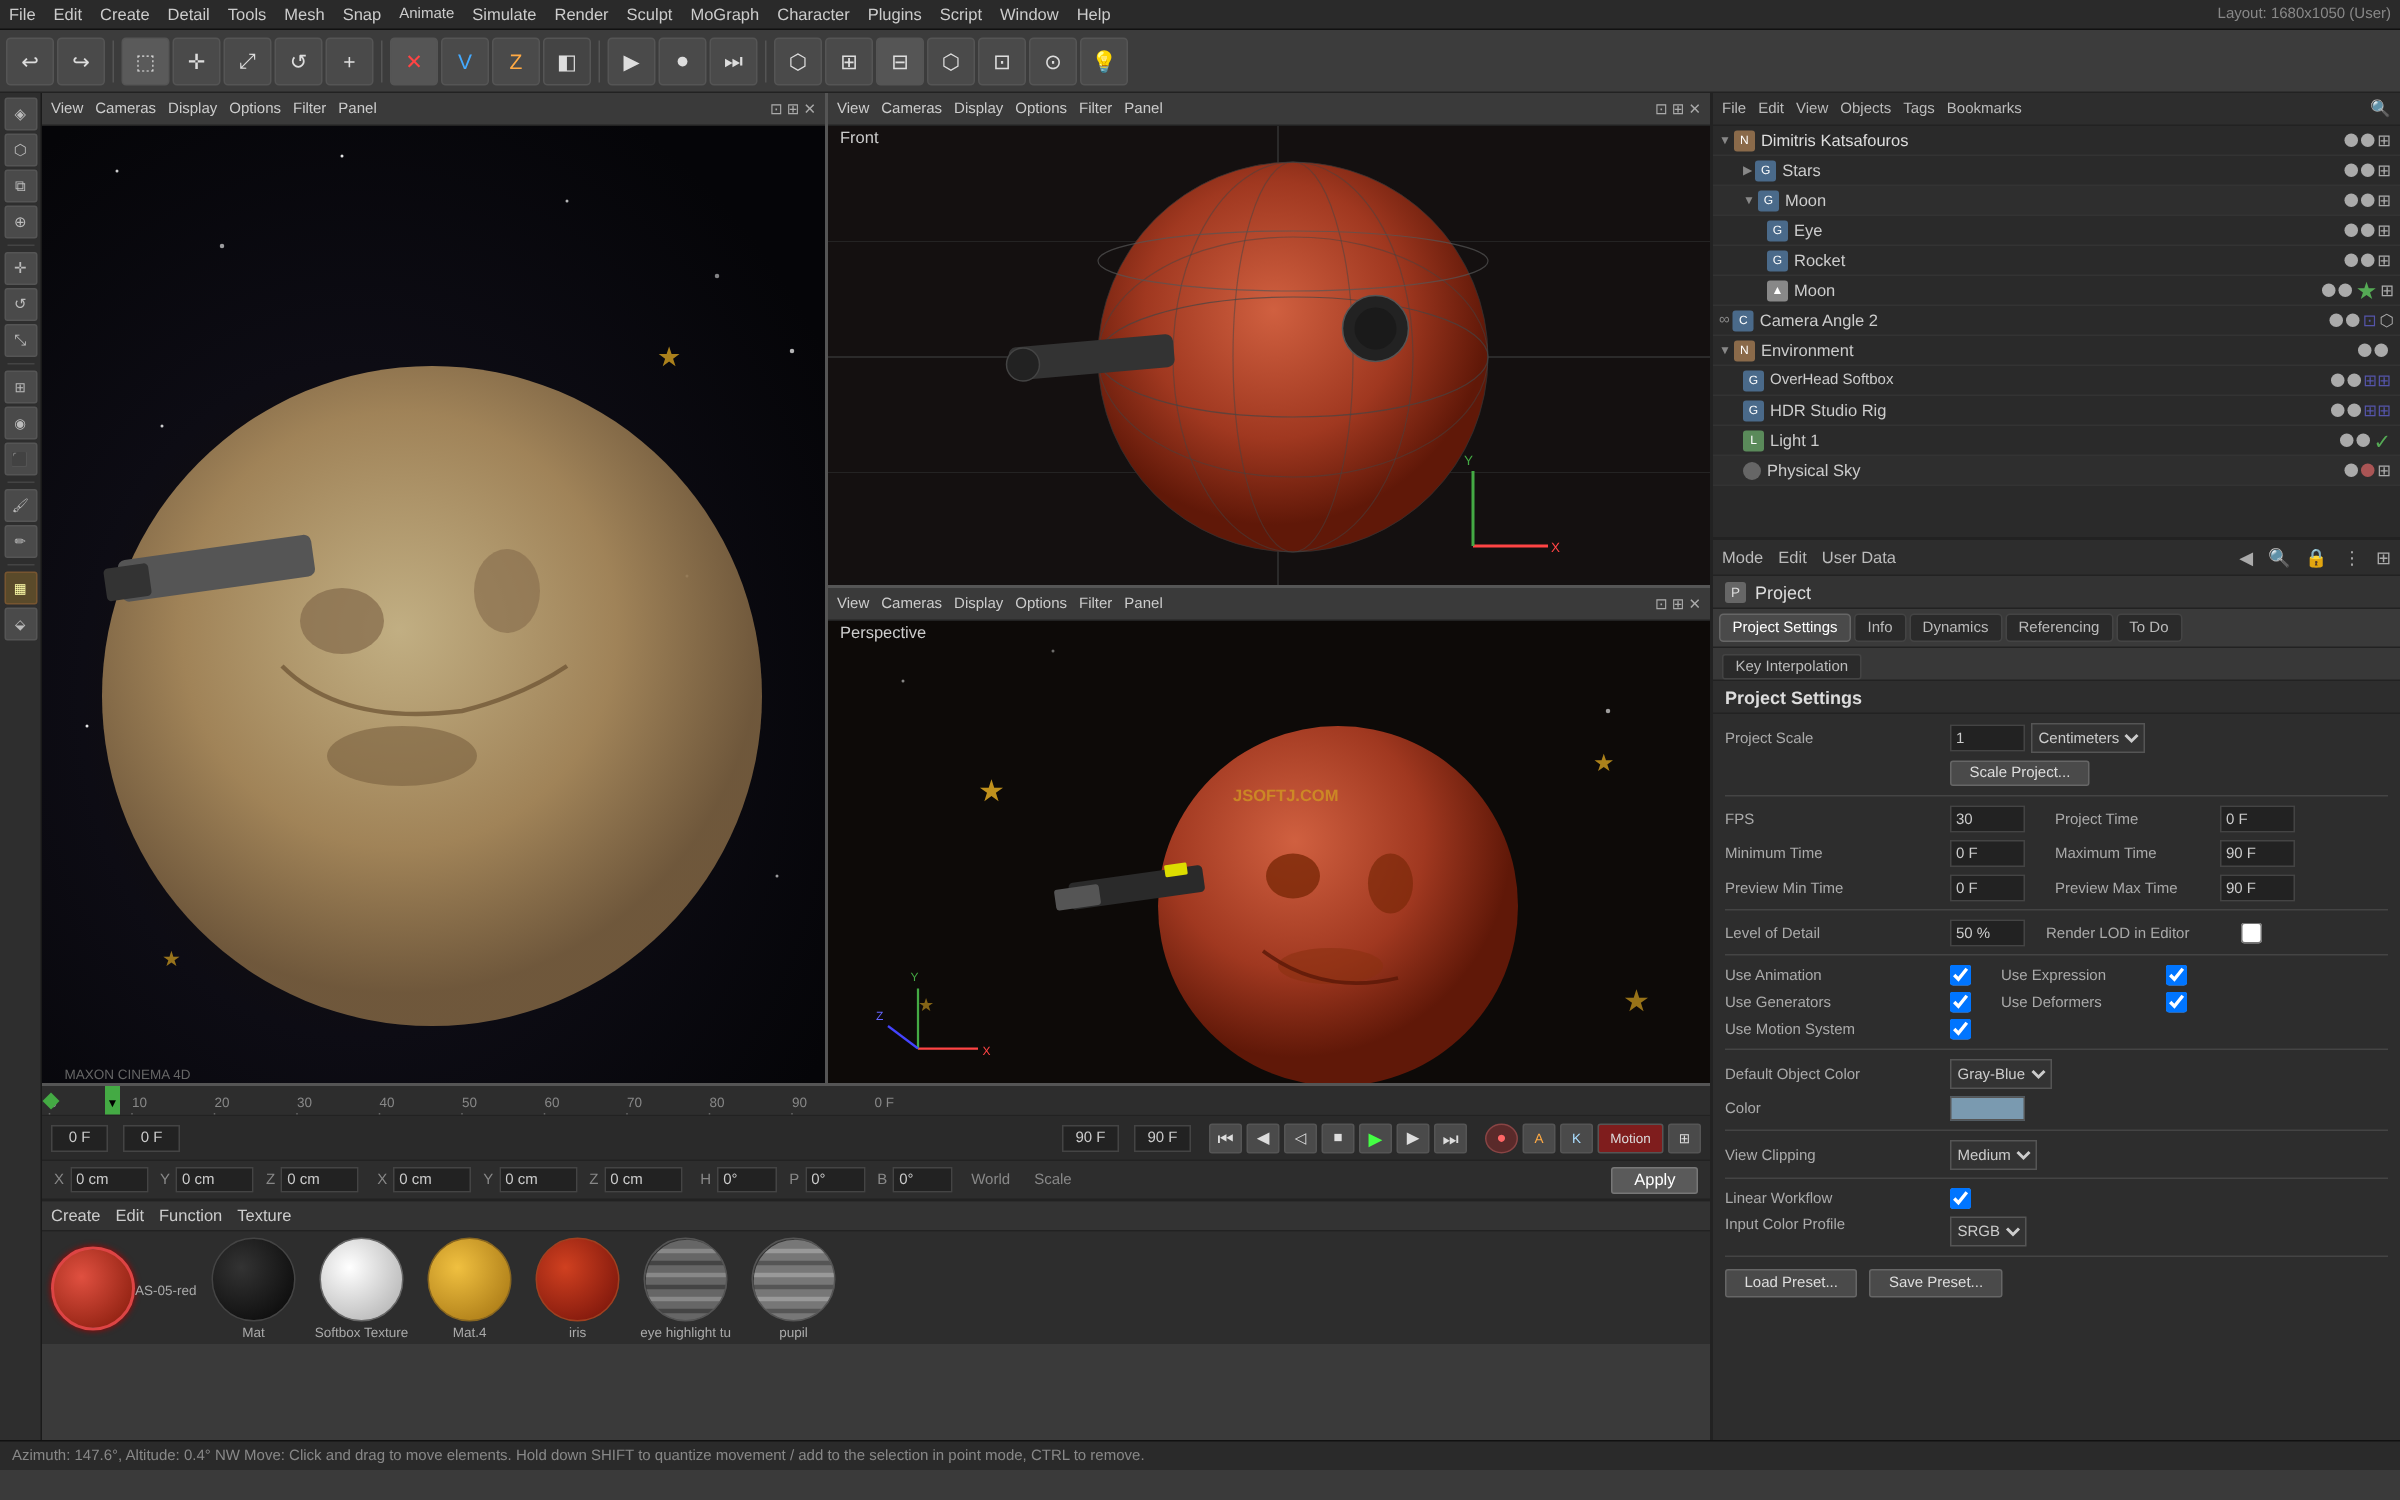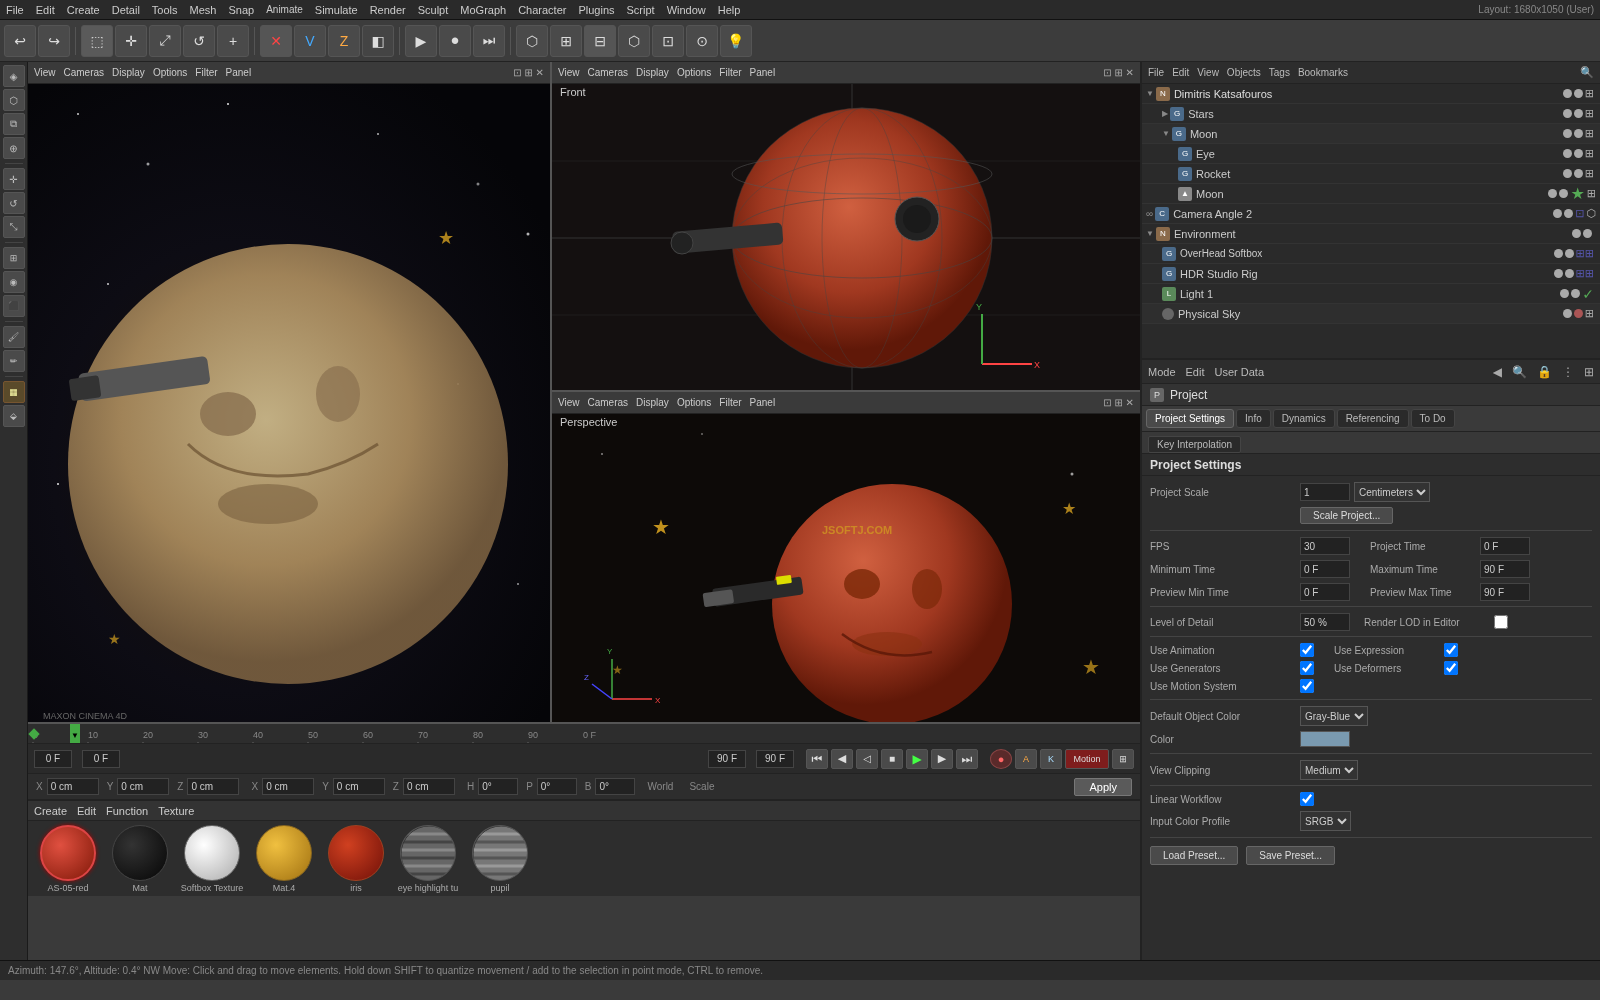--- a/index.html
+++ b/index.html
@@ -357,21 +357,21 @@
 
     <div style="height:96px;background:#2d2d2d;display:flex;flex-direction:column;border-top:1px solid #222;">
       <div style="height:20px;background:#333;display:flex;align-items:center;padding:0 6px;gap:10px;font-size:11px;border-bottom:1px solid #222;">
         <span style="color:#ccc;cursor:pointer;">Create</span>
         <span style="color:#ccc;cursor:pointer;">Edit</span>
         <span style="color:#ccc;cursor:pointer;">Function</span>
         <span style="color:#ccc;cursor:pointer;">Texture</span>
       </div>
       <div style="flex:1;display:flex;align-items:center;padding:4px 6px;gap:4px;overflow:hidden;">
 
-        <div style="display:flex;flex-direction:column;align-items:center;cursor:pointer;min-width:68px;">
+        <div style="display:flex;align-items:center;cursor:pointer;min-width:68px;">
           <div style="width:56px;height:56px;border-radius:50%;background:radial-gradient(circle at 35% 35%, #e05040, #801808);border:2px solid #d44;box-shadow:0 0 4px #a00;"></div>
           <span style="font-size:9px;color:#aaa;margin-top:2px;text-align:center;">AS-05-red</span>
         </div>
 
         <div style="display:flex;flex-direction:column;align-items:center;cursor:pointer;min-width:68px;">
           <div style="width:56px;height:56px;border-radius:50%;background:radial-gradient(circle at 35% 35%, #333, #050505);border:1px solid #444;"></div>
           <span style="font-size:9px;color:#aaa;margin-top:2px;text-align:center;">Mat</span>
         </div>
 
         <div style="display:flex;flex-direction:column;align-items:center;cursor:pointer;min-width:68px;">
@@ -680,21 +680,21 @@
           </select>
         </div>
 
         <div style="height:1px;background:#444;margin-bottom:6px;"></div>
 
         <div style="display:flex;align-items:center;margin-bottom:5px;">
           <span style="width:150px;color:#aaa;font-size:10px;">Linear Workflow</span>
           <input type="checkbox" checked="" style="width: 14px; height: 14px;">
         </div>
 
-        <div style="display:flex;align-items:center;margin-bottom:6px;">
+        <div style="display:flex;align-items:flex-start;margin-bottom:6px;">
           <span style="width:150px;color:#aaa;font-size:10px;">Input Color Profile</span>
           <select style="height:20px;background:#333;border:1px solid #555;color:#ccc;font-size:10px;">
             <option>SRGB</option>
           </select>
         </div>
 
         <div style="height:1px;background:#444;margin-bottom:8px;"></div>
 
         <div style="display:flex;align-items:center;margin-bottom:5px;gap:8px;">
           <button style="padding:3px 12px;background:#4a4a4a;border:1px solid #666;color:#ddd;font-size:10px;cursor:pointer;border-radius:2px;">Load Preset...</button>

